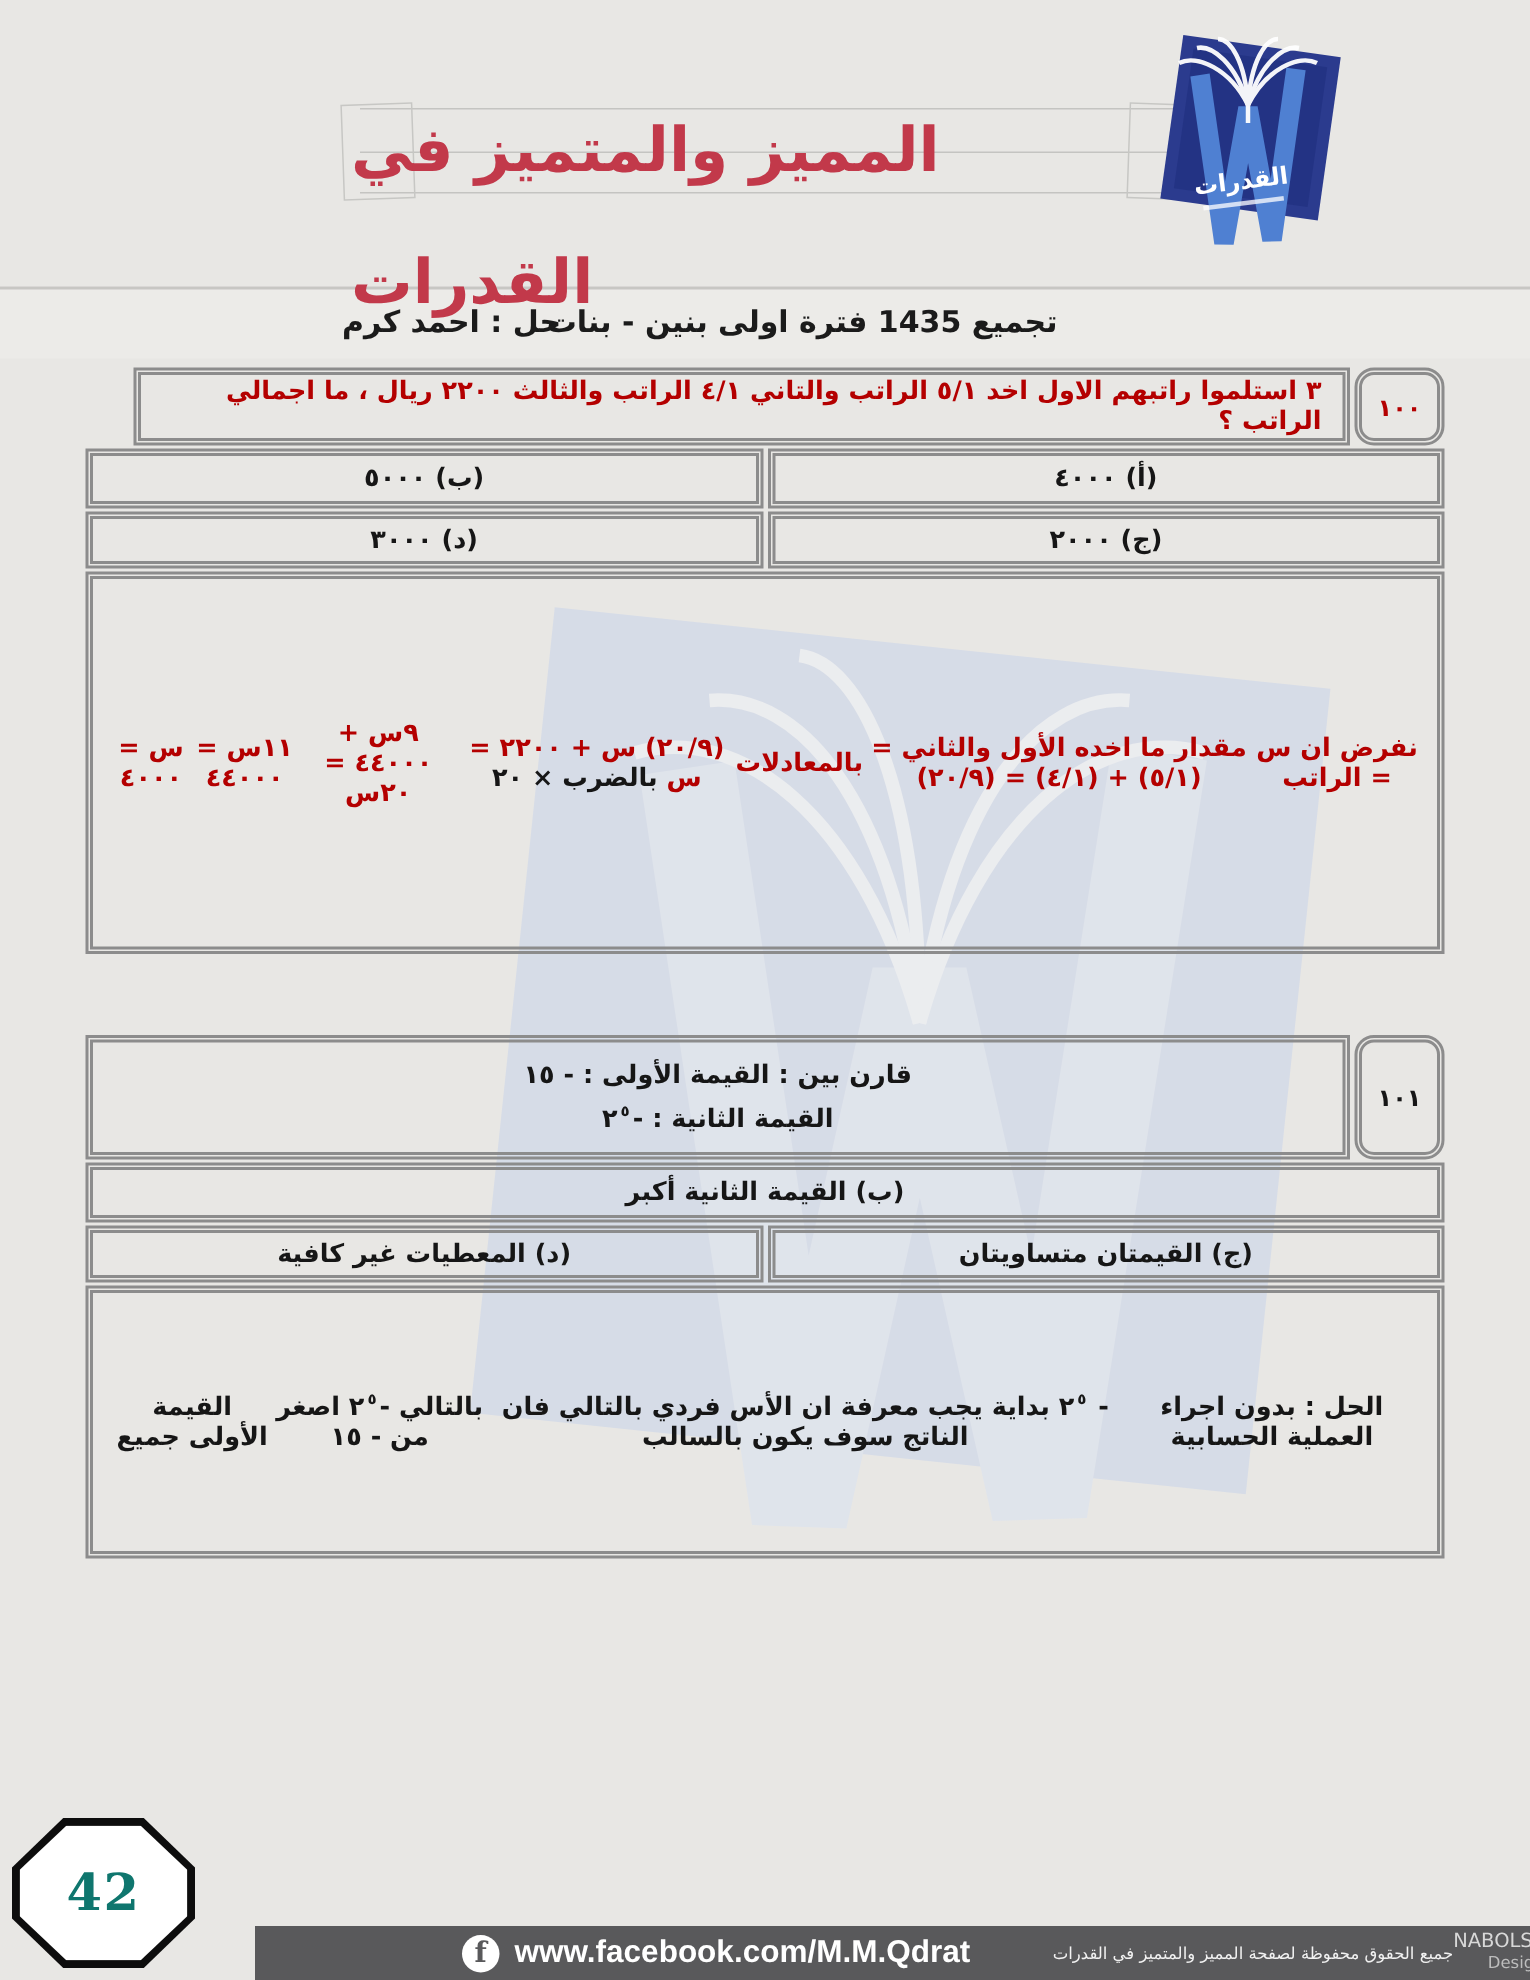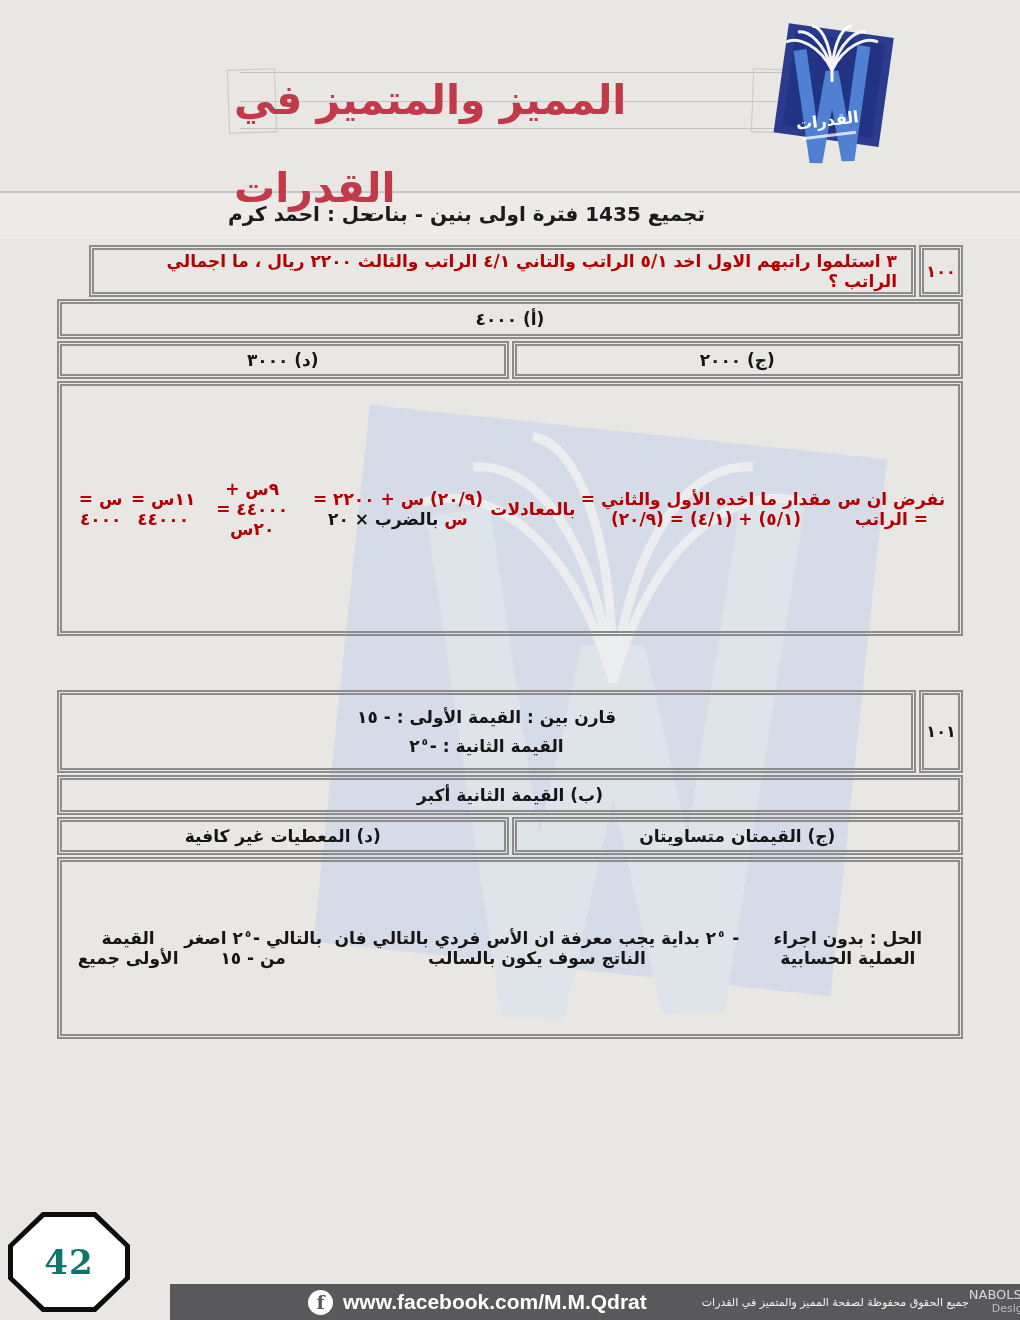--- a/index.html
+++ b/index.html
@@ -30,21 +30,21 @@
   .qblock{position:absolute;left:57px;width:906px;z-index:1;font-weight:700;color:#161616;}
   .q100{top:245px;}
   .q101{top:690px;}
   .row{display:flex;gap:3px;margin-bottom:2px;}
   .cell{border:5px double #8c8c8c;background:transparent;box-sizing:border-box;
         display:flex;align-items:center;justify-content:center;text-align:center;}
   .head1{height:52px;}
   .head2{height:83px;}
   .ro1{height:40px;}
   .ro2{height:38px;}
-  .num{width:44px;font-size:16px;}
+  .num{width:60px;font-size:16px;border-radius:13px;}
   .qtext{flex:1;justify-content:flex-start;padding:0 14px;font-size:17px;text-align:right;margin-left:32px;}
   .qtext2{flex:1;flex-direction:column;justify-content:center;gap:9px;font-size:17px;padding:16px 10px;}
   .qtext2 .ln{margin:0;}
   .opt{flex:1;font-size:17px;}
   .solution{flex-direction:row;justify-content:space-around;padding:5px 12px;font-size:17px;}
   .solution p{margin:0;}
   .sol100{height:255px;}
   .sol101{height:182px;}
   .red{color:#b40000;}
   .black{color:#161616;}
@@ -129,20 +129,21 @@
     </svg>
   </div>
 
   <section class="qblock q100">
     <div class="row head1">
       <div class="cell num red">١٠٠</div>
       <div class="cell qtext red">٣ استلموا راتبهم الاول اخد ٥/١ الراتب والتاني ٤/١ الراتب والثالث ٢٢٠٠ ريال  ، ما اجمالي الراتب ؟</div>
     </div>
     <div class="row ro1">
       <div class="cell opt">(أ) ٤٠٠٠</div>
+      <div class="cell opt">(ب) ٥٠٠٠</div>
     </div>
     <div class="row ro2">
       <div class="cell opt">(ج) ٢٠٠٠</div>
       <div class="cell opt">(د) ٣٠٠٠</div>
     </div>
     <div class="cell solution sol100 red">
       <p>نفرض ان س  = الراتب</p>
       <p>مقدار ما اخده الأول والثاني = (٥/١) + (٤/١) = (٢٠/٩)</p>
       <p>بالمعادلات</p>
       <p><span>(٢٠/٩) س + ٢٢٠٠ = س</span> <span class="black">بالضرب × ٢٠</span></p>

